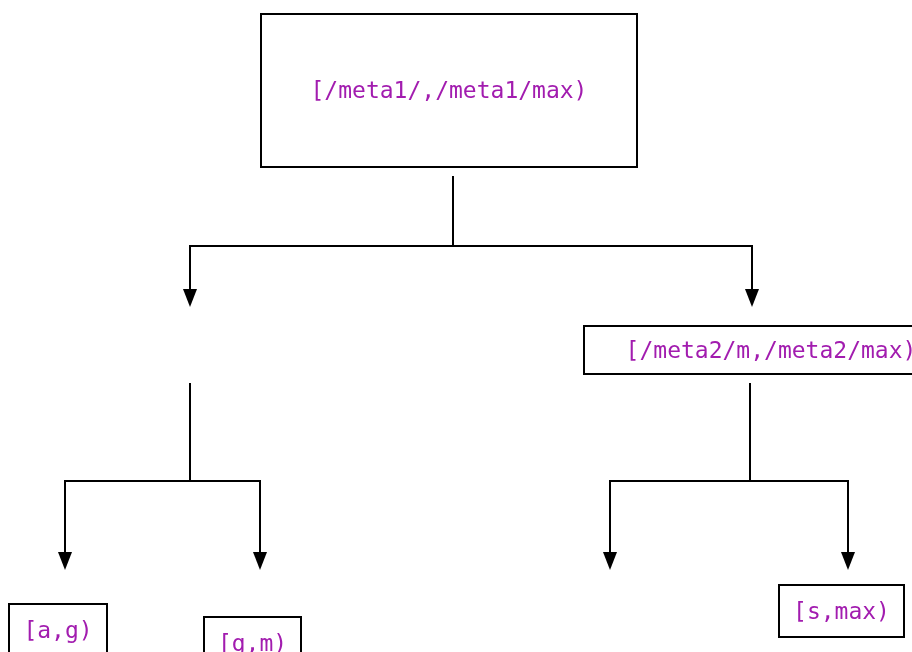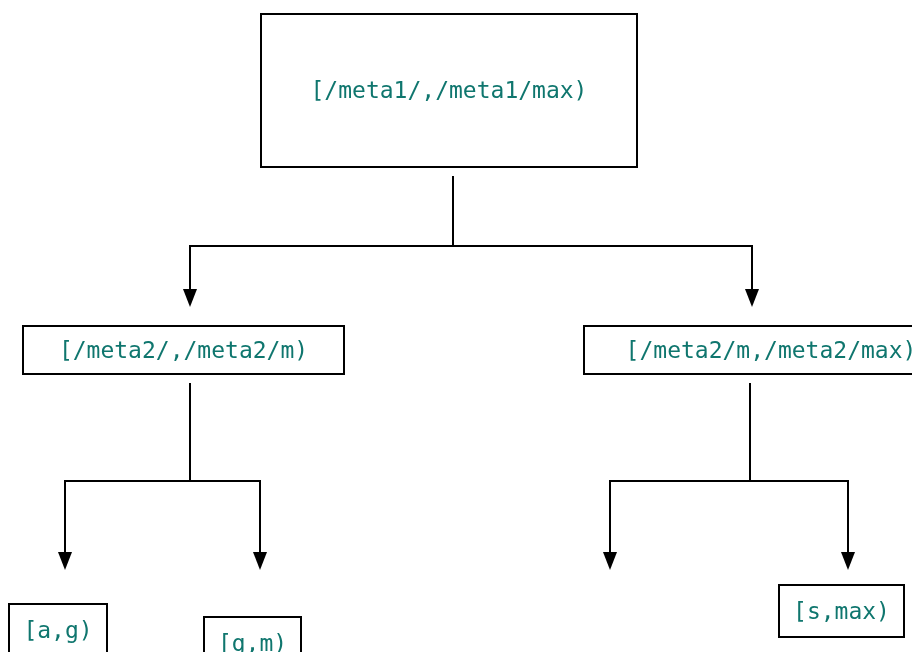--- a/index.html
+++ b/index.html
@@ -6,21 +6,21 @@
     margin: 0;
     padding: 0;
     background: #ffffff;
   }
   #canvas {
     position: relative;
     width: 912px;
     height: 652px;
     background: #ffffff;
     font-family: "DejaVu Sans Mono", "Liberation Mono", monospace;
-    color: #0f766e;
+    color: #a21caf;
     overflow: hidden;
   }
   .node {
     position: absolute;
     box-sizing: border-box;
     border: 2px solid #000000;
     background: #ffffff;
     display: flex;
     align-items: center;
     justify-content: center;
@@ -81,21 +81,20 @@
     <path d="M 750 383 L 750 481"></path>
     <path d="M 610 481 L 848 481"></path>
     <path d="M 610 480 L 610 552"></path>
     <path d="M 848 480 L 848 552"></path>
     <polygon points="603,552 617,552 610,570"></polygon>
     <polygon points="841,552 855,552 848,570"></polygon>
   </svg>
 
   <div class="node" id="node-root">[/meta1/,/meta1/max)</div>
 
-  <div class="node" id="node-left">[/meta2/,/meta2/m)</div>
 
   <div class="node" id="node-right">[/meta2/m,/meta2/max)</div>
 
   <div class="node" id="leaf-ag">[a,g)</div>
 
   <div class="node" id="leaf-gm">[g,m)</div>
 
 
   <div class="node" id="leaf-smax">[s,max)</div>
 

